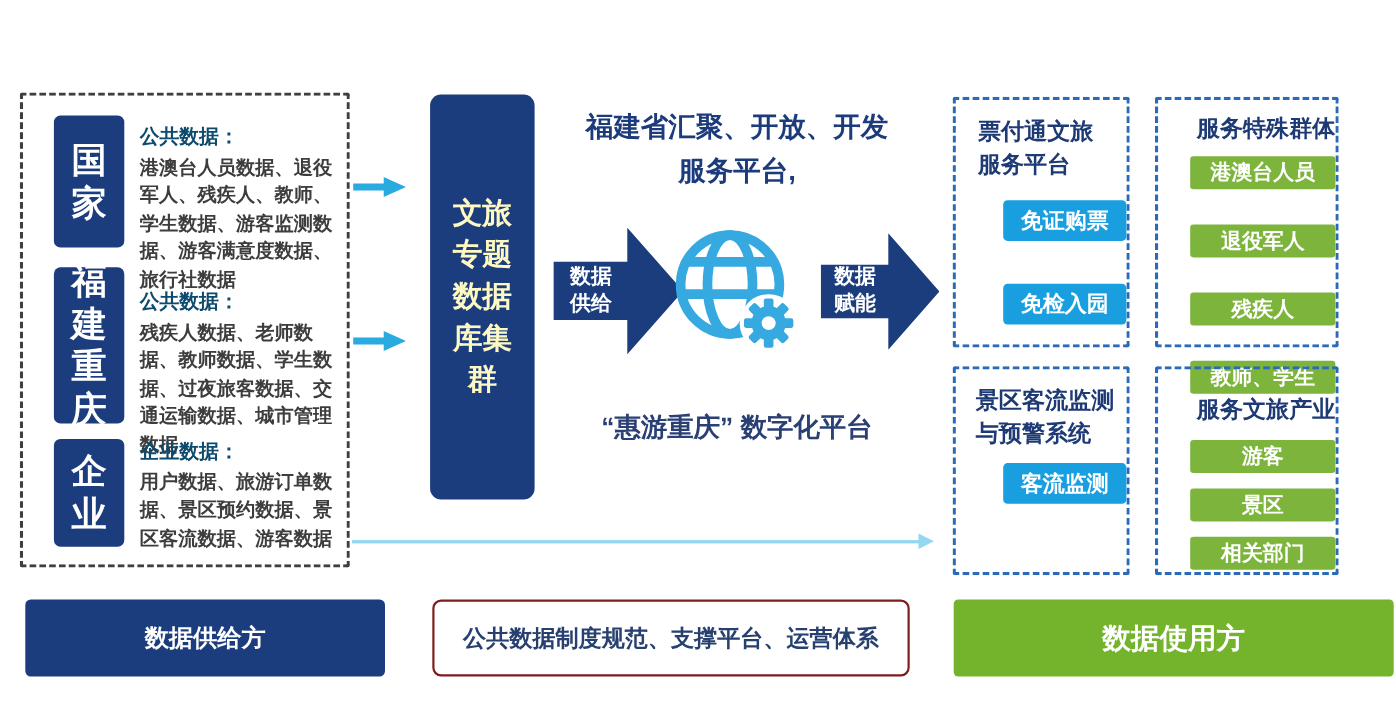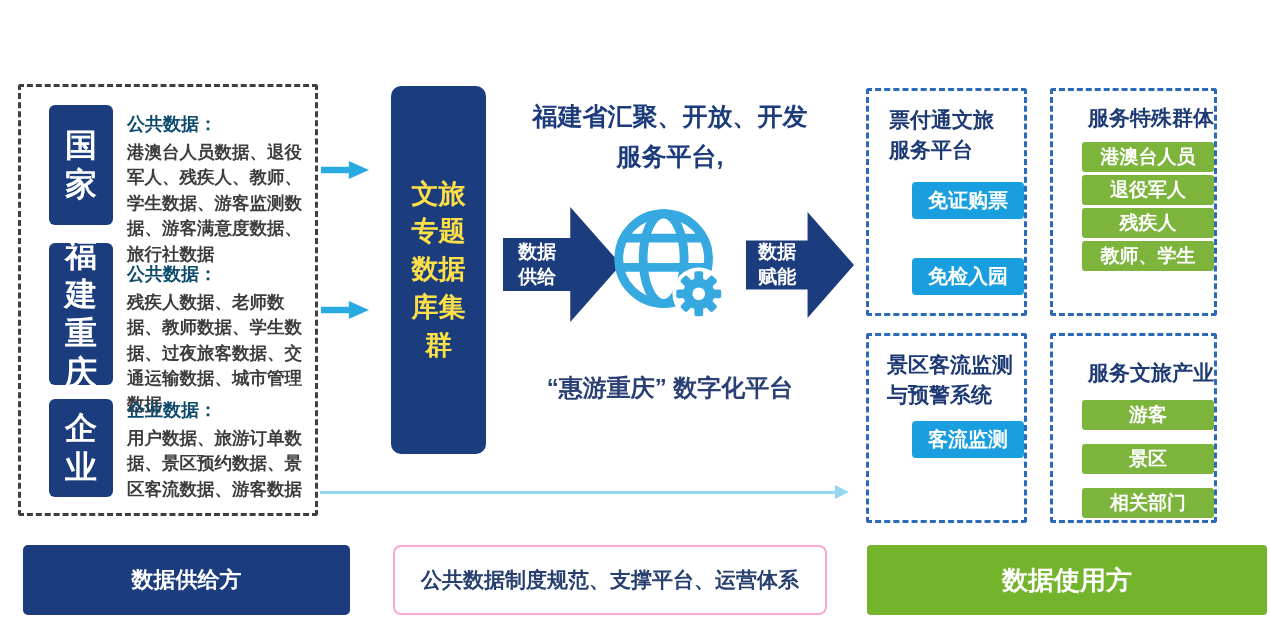--- a/index.html
+++ b/index.html
@@ -17,21 +17,21 @@
   .ltitle{font-weight:bold;color:#0c4a6e;font-size:18px;margin-bottom:4px;}
   .lbody{font-weight:bold;font-size:17.5px;line-height:1.45;}
 
   
   .mini-arrow{width:48px;height:18px;background:#29ABE2;
       clip-path:polygon(0 32%,58% 32%,58% 0,100% 50%,58% 100%,58% 68%,0 68%);}
 
   
   .db-box{left:391px;top:86px;width:95px;height:368px;background:#1B3C7D;border-radius:10px;
           display:flex;align-items:center;justify-content:center;}
-  .db-box span{display:block;width:60px;color:#fde047;font-weight:bold;font-size:27px;line-height:1.4;
+  .db-box span{display:block;width:60px;color:#fef9c3;font-weight:bold;font-size:27px;line-height:1.4;
           text-align:center;word-break:break-all;}
 
   
   .block-arrow{background:#1B3C7D;display:flex;align-items:center;
       clip-path:polygon(0 27%,57% 27%,57% 0,100% 50%,57% 100%,57% 73%,0 73%);}
   .block-arrow .alabel{width:58%;text-align:center;color:#fff;font-weight:bold;font-size:19px;line-height:1.3;}
 
   .top-title{left:500px;top:96px;width:340px;text-align:center;color:#1C3B7B;
       font-weight:bold;font-size:25px;line-height:1.6;}
   .bottom-title{left:480px;top:372px;width:380px;text-align:center;color:#2A3F74;
@@ -50,21 +50,21 @@
   .items{display:flex;flex-direction:column;align-items:center;}
   .btn{display:flex;align-items:center;justify-content:center;color:#fff;font-weight:bold;}
   .btn.blue{width:112px;height:37px;background:#199FDF;border-radius:4px;font-size:20px;}
   .btn.green{width:132px;height:30px;background:#7DB43C;border-radius:3px;font-size:19px;}
 
   
   .foot{display:flex;align-items:center;justify-content:center;font-weight:bold;}
   .foot-supplier{left:23px;top:545px;width:327px;height:70px;background:#1B3C7D;color:#fff;
       font-size:22px;border-radius:5px;text-align:right;}
   .foot-gov{left:393px;top:545px;width:434px;height:70px;background:#fff;color:#27406F;
-      font-size:21px;border:2px solid #f9a8d4;border-radius:8px;box-sizing:border-box;}
+      font-size:21px;border:2px solid #7f1d1d;border-radius:8px;box-sizing:border-box;}
   .foot-consumer{left:867px;top:545px;width:400px;height:70px;background:#74B42C;color:#fff;
       font-size:26px;border-radius:4px;}
 </style>
 </head>
 <body>
 
 <div id="canvas">
 
   <div class="abs left-dash"></div>
 
@@ -148,21 +148,21 @@
     <div class="ptitle left pre" style="padding-left:20px;">票付通文旅
 服务平台</div>
     <div class="items" style="margin-top:16px;gap:39px;">
       <div class="btn blue">免证购票</div>
       <div class="btn blue">免检入园</div>
     </div>
   </div>
 
   <div class="abs panel" style="left:1050px;top:88px;width:167px;height:228px;padding-top:12px;">
     <div class="ptitle pre">服务特殊群体</div>
-    <div class="items" style="margin-top:9px;gap:3px;">
+    <div class="items" style="margin-top:9px;gap:32px;">
       <div class="btn green">港澳台人员</div>
       <div class="btn green">退役军人</div>
       <div class="btn green">残疾人</div>
       <div class="btn green">教师、学生</div>
     </div>
   </div>
 
   <div class="abs panel" style="left:866px;top:333px;width:161px;height:190px;padding-top:14px;">
     <div class="ptitle left pre" style="padding-left:18px;">景区客流监测
 与预警系统</div>

